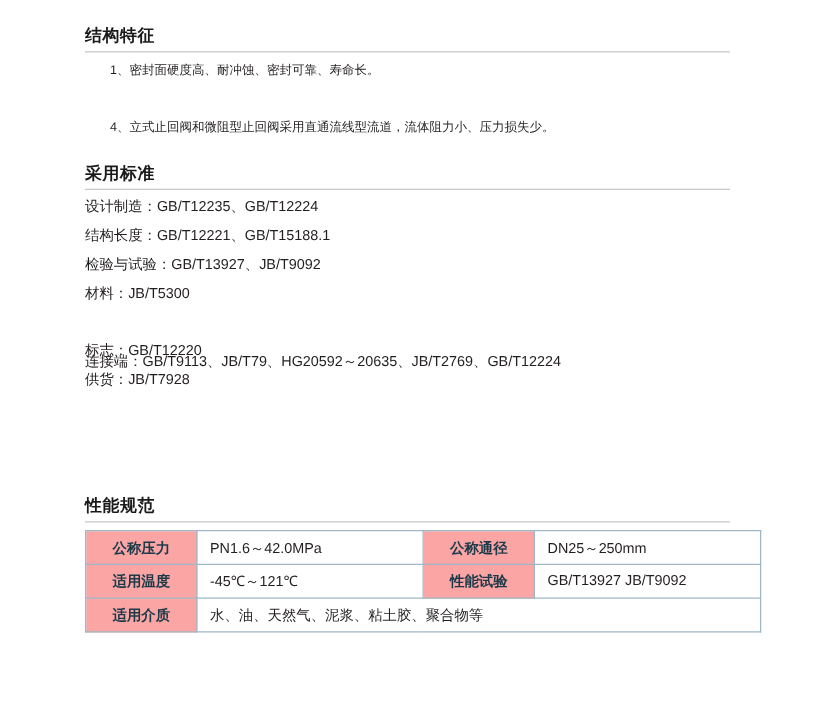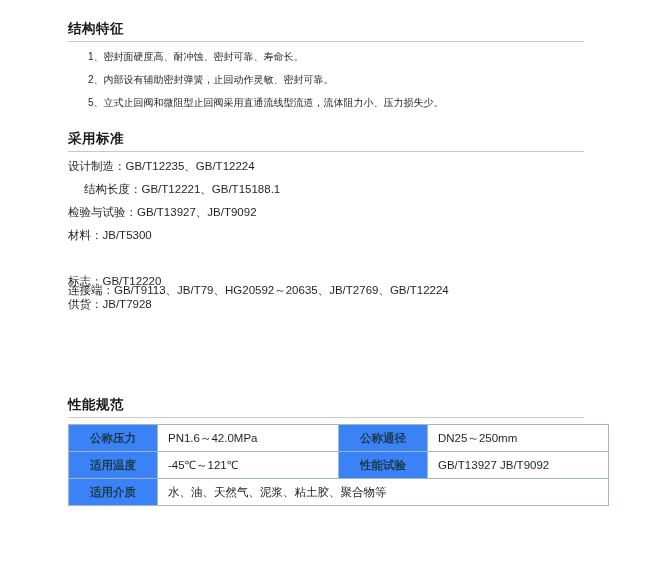--- a/index.html
+++ b/index.html
@@ -58,21 +58,21 @@
     table-layout: fixed;
   }
   .spec-table td {
     border: 1px solid #9fb6c6;
     height: 26px;
     font-size: 11.5px;
     padding: 0 0 0 10px;
     color: #231f20;
   }
   .spec-table td.label {
-    background: #3b82f6;
+    background: #fca5a5;
     font-weight: bold;
     color: #1a3a4a;
     text-align: center;
     padding: 0;
     width: 88px;
   }
   .spec-table td.value {
     background: #ffffff;
     width: 170px;
   }
@@ -82,28 +82,27 @@
 </style>
 </head>
 <body>
 
 <div class="page">
 
   <div class="section-heading" style="left:68px; top:20px;">结构特征</div>
   <div class="heading-underline" style="left:68px; top:41px; width:516px;"></div>
 
   <div class="body-line" style="left:88px; top:50px;">1、密封面硬度高、耐冲蚀、密封可靠、寿命长。</div>
-  <div class="body-line" style="left:88px; top:73px;">2、内部设有辅助密封弹簧，止回动作灵敏、密封可靠。</div>
-  <div class="body-line" style="left:88px; top:96px;">5、立式止回阀和微阻型止回阀采用直通流线型流道，流体阻力小、压力损失少。</div>
+  <div class="body-line" style="left:88px; top:96px;">4、立式止回阀和微阻型止回阀采用直通流线型流道，流体阻力小、压力损失少。</div>
 
   <div class="section-heading" style="left:68px; top:130px;">采用标准</div>
   <div class="heading-underline" style="left:68px; top:151px; width:516px;"></div>
 
   <div class="std-line" style="left:68px; top:158px;">设计制造：GB/T12235、GB/T12224</div>
-  <div class="std-line" style="left:84px; top:181px;">结构长度：GB/T12221、GB/T15188.1</div>
+  <div class="std-line" style="left:68px; top:181px;">结构长度：GB/T12221、GB/T15188.1</div>
   <div class="std-line" style="left:68px; top:204px;">检验与试验：GB/T13927、JB/T9092</div>
   <div class="std-line" style="left:68px; top:227px;">材料：JB/T5300</div>
   <div class="std-line" style="left:68px; top:250px;margin-top:32px;">连接端：GB/T9113、JB/T79、HG20592～20635、JB/T2769、GB/T12224</div>
   <div class="std-line" style="left:68px; top:273px;">标志：GB/T12220</div>
   <div class="std-line" style="left:68px; top:296px;">供货：JB/T7928</div>
 
   <div class="section-heading" style="left:68px; top:396px;">性能规范</div>
   <div class="heading-underline" style="left:68px; top:417px; width:516px;"></div>
 
   <table class="spec-table">

